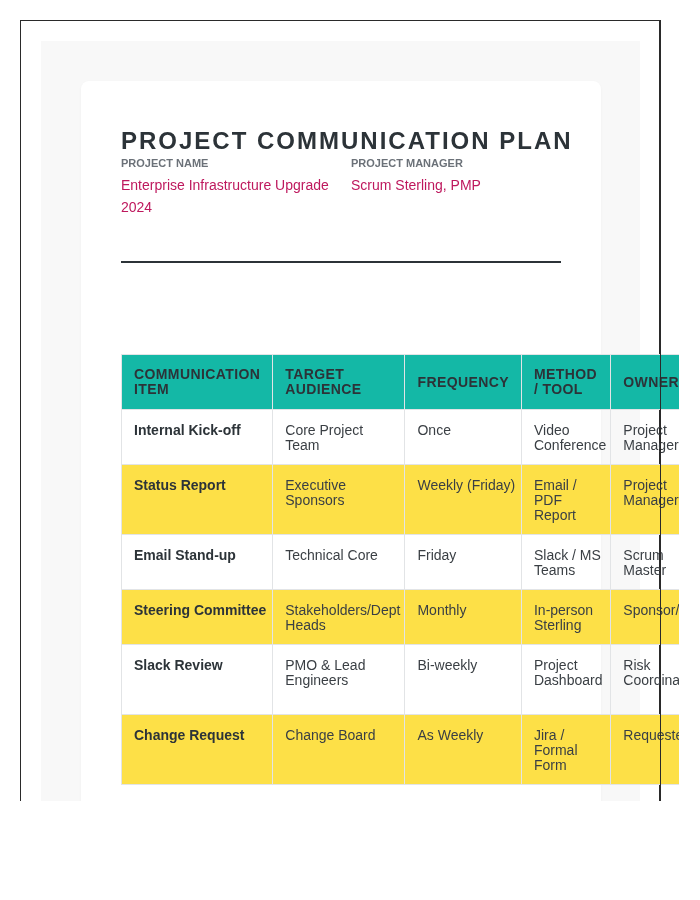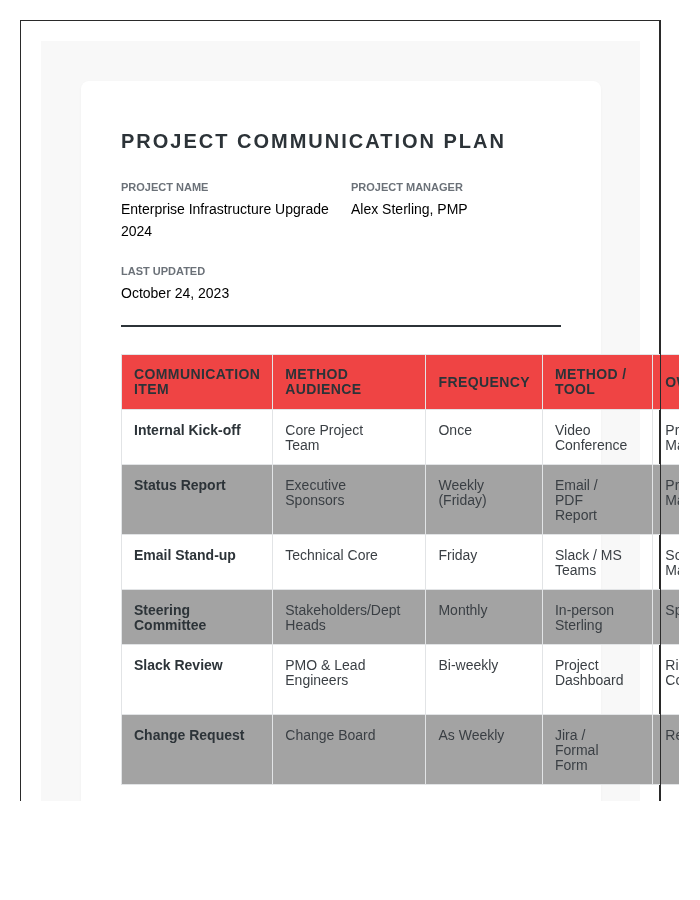--- a/index.html
+++ b/index.html
@@ -6,32 +6,32 @@
   body { width: 700px; height: 900px; position: relative; overflow: hidden;
          font-family: "Liberation Sans", sans-serif; color: #2c3338; }
   .viewport { position: absolute; left: 0; top: 0; width: 679px; height: 801px; overflow: hidden; }
   .frame { position: absolute; left: 20px; top: 20px; width: 640px; height: 900px;
            border: 1px solid #2a2a2a; border-bottom: none; box-sizing: border-box; }
   .frame-right-line { position: absolute; left: 660px; top: 20px; width: 1px; height: 781px; background: #2a2a2a; z-index: 1; }
   .page-bg { position: absolute; left: 41px; top: 41px; width: 599px; height: 900px; background: #f8f8f8; }
   .card { position: absolute; left: 81px; top: 81px; width: 520px; height: 900px; background: #ffffff;
           border-radius: 8px; box-shadow: 0 1px 3px rgba(0,0,0,0.04); }
   .content { position: absolute; left: 121px; top: 81px; width: 440px; z-index: 2; }
-  .title { margin: 45px 0 0 0; font-size: 20px; font-weight: bold; letter-spacing: 2px; color: #2c3338; line-height: 30px; white-space: nowrap; }
-  .meta-grid { display: grid; grid-template-columns: 230px 210px; row-gap: 22px; margin-top: 24px; }
+  .title { margin: 45px 0 0 0; font-size: 24px; font-weight: bold; letter-spacing: 2px; color: #2c3338; line-height: 30px; white-space: nowrap; }
+  .meta-grid { display: grid; grid-template-columns: 230px 210px; row-gap: 22px; }
   .meta-label { font-size: 11px; font-weight: bold; color: #6b7178; text-transform: uppercase; line-height: 14px; margin-bottom: 4px; }
-  .meta-value { font-size: 14px; color: #000000; line-height: 22px; }
+  .meta-value { font-size: 14px; color: #be185d; line-height: 22px; }
   .divider { height: 2px; background: #2c3338; margin-top: 21px; width: 440px; }
   .table-wrap { position: absolute; left: 121px; top: 354px; z-index: 0; }
   table { border-collapse: collapse; font-size: 14px; table-layout: fixed; }
-  th, td { border: 1px solid #e2e4e6; text-align: left; vertical-align: top; padding: 13px 25px 0 12px; line-height: 15px; }
-  th { background: #ef4444; font-weight: bold; color: #2c3338; vertical-align: middle; padding: 0 12px; height: 54px; letter-spacing: 0.4px; }
+  th, td { border: 1px solid #e2e4e6; text-align: left; vertical-align: top; padding: 13px 4px 0 12px; line-height: 15px; }
+  th { background: #14b8a6; font-weight: bold; color: #2c3338; vertical-align: middle; padding: 0 12px; height: 54px; letter-spacing: 0.4px; }
   td { color: #3a3f44; }
   td.item { font-weight: bold; color: #2c3338; }
-  tr.even td { background: #a3a3a3; }
+  tr.even td { background: #fde047; }
   tr.h55 td { height: 41px; }
   tr.h70 td { height: 56px; }
   .c1 { width: 120px; } .c2 { width: 107px; } .c3 { width: 86px; } .c4 { width: 67px; } .c5 { width: 90px; }
 </style>
 </head>
 <body>
 
 <div class="viewport">
   <div class="frame"></div>
   <div class="page-bg"></div>
@@ -39,38 +39,34 @@
 
   <div class="content">
     <h1 class="title">PROJECT COMMUNICATION PLAN</h1>
     <div class="meta-grid">
       <div>
         <div class="meta-label">PROJECT NAME</div>
         <div class="meta-value">Enterprise Infrastructure Upgrade 2024</div>
       </div>
       <div>
         <div class="meta-label">PROJECT MANAGER</div>
-        <div class="meta-value">Alex Sterling, PMP</div>
-      </div>
-      <div>
-        <div class="meta-label">LAST UPDATED</div>
-        <div class="meta-value">October 24, 2023</div>
+        <div class="meta-value">Scrum Sterling, PMP</div>
       </div>
       <div>
       </div>
     </div>
     <div class="divider"></div>
   </div>
 
   <div class="table-wrap">
     <table>
       <thead>
         <tr>
           <th class="c1">COMMUNICATION ITEM</th>
-          <th class="c2">METHOD AUDIENCE</th>
+          <th class="c2">TARGET AUDIENCE</th>
           <th class="c3">FREQUENCY</th>
           <th class="c4">METHOD / TOOL</th>
           <th class="c5">OWNER</th>
         </tr>
       </thead>
       <tbody>
         <tr class="h55">
           <td class="item">Internal Kick-off</td>
           <td>Core Project Team</td>
           <td>Once</td>

